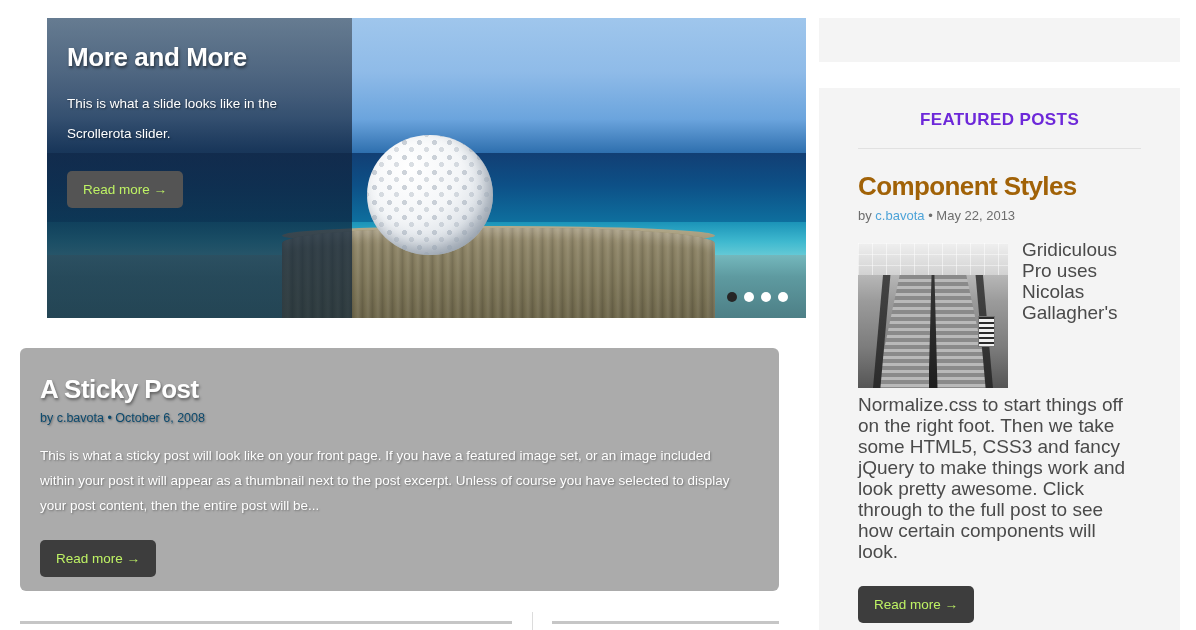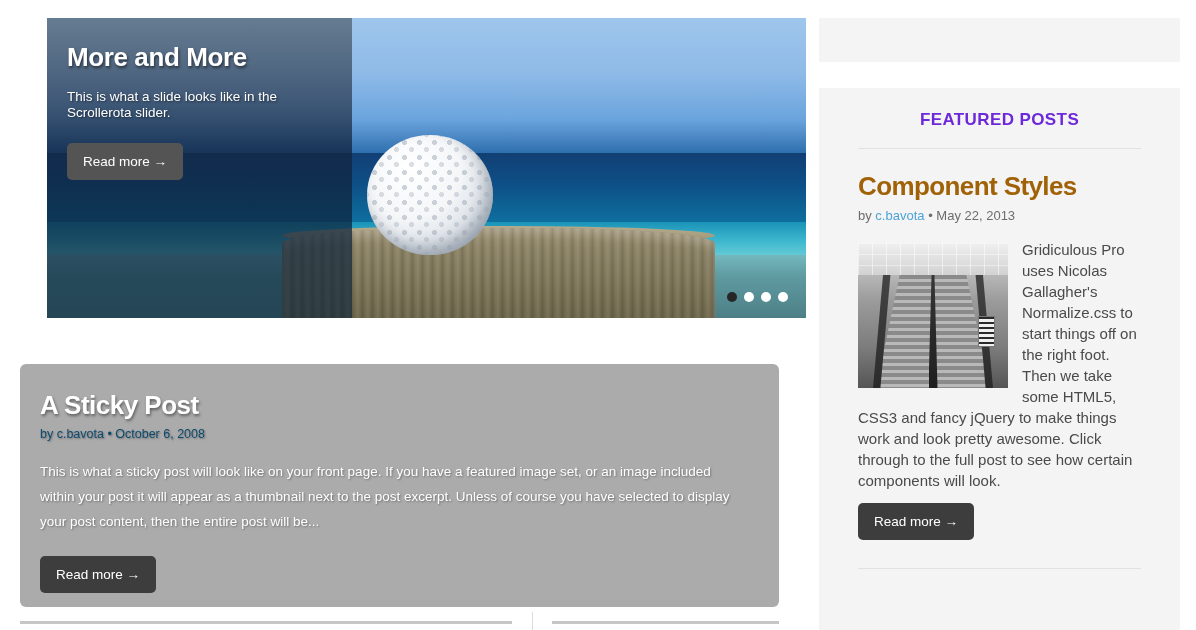--- a/index.html
+++ b/index.html
@@ -129,28 +129,28 @@
   .slide-title {
     margin: 0 0 16px 0;
     font-size: 26px;
     font-weight: bold;
     letter-spacing: -0.4px;
     text-shadow: 1px 2px 3px rgba(0,0,0,0.55);
   }
   .slide-desc {
     margin: 0 0 22px 0;
     font-size: 13.5px;
-    line-height: 16px;
+    line-height: 30px;
     text-shadow: 1px 1px 2px rgba(0,0,0,0.5);
   }
 
   .btn-readmore {
     display: inline-block;
     background: #3d3d3d;
-    color: #ffffff;
+    color: #bef264;
     font-size: 13.5px;
     padding: 11px 16px;
     border-radius: 5px;
     text-decoration: none;
     border: none;
     cursor: pointer;
     font-family: "Liberation Sans", sans-serif;
     white-space: nowrap;
   }
   .btn-readmore.light { background: #545454; }
@@ -165,21 +165,21 @@
     width: 10px; height: 10px;
     border-radius: 50%;
     background: #ffffff;
     cursor: pointer;
   }
   .dot.active { background: #262626; }
 
   
   .sticky-post {
     position: absolute;
-    left: 0; top: 346px;
+    left: 0; top: 330px;
     width: 759px;
     height: 243px;
     background: #ababab;
     border-radius: 6px;
     padding: 26px 20px 0 20px;
     color: #ffffff;
   }
   .sticky-title {
     margin: 0 0 6px 0;
     font-size: 26px;
@@ -259,24 +259,24 @@
   .fp-meta {
     font-size: 13px;
     color: #6d6d6d;
     margin-bottom: 16px;
   }
   .fp-meta a {
     color: #4da3d8;
     text-decoration: none;
   }
   .fp-body {
-    font-size: 15px;
+    font-size: 19px;
     line-height: 21px;
     color: #4a4a4a;
-    margin: 0 0 12px 0;
+    margin: 0 0 24px 0;
   }
   .fp-thumb {
     float: left;
     width: 150px;
     height: 145px;
     margin: 4px 14px 6px 0;
     background: #e8e8e8;
     position: relative;
     overflow: hidden;
     filter: grayscale(1);

